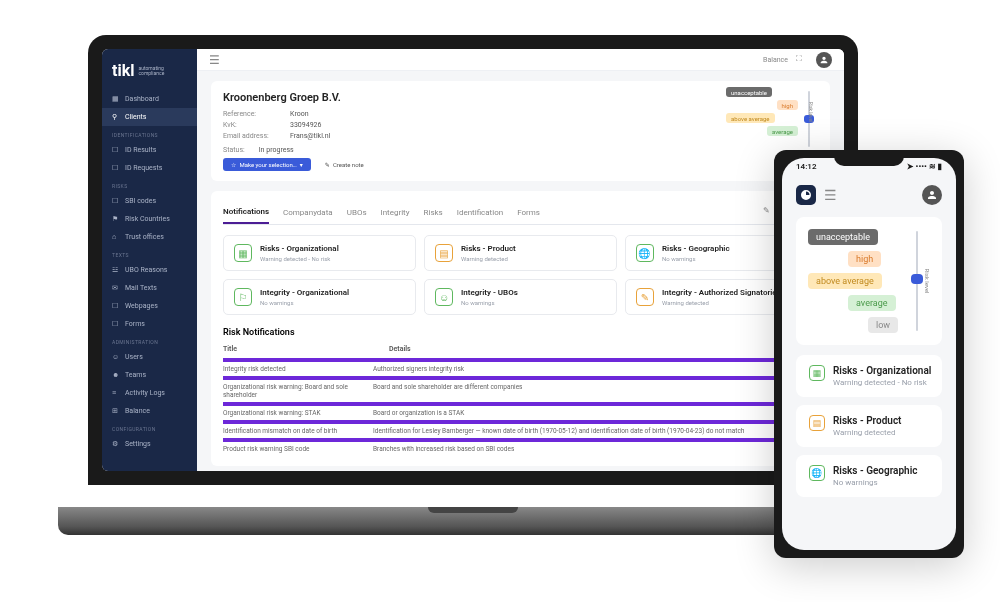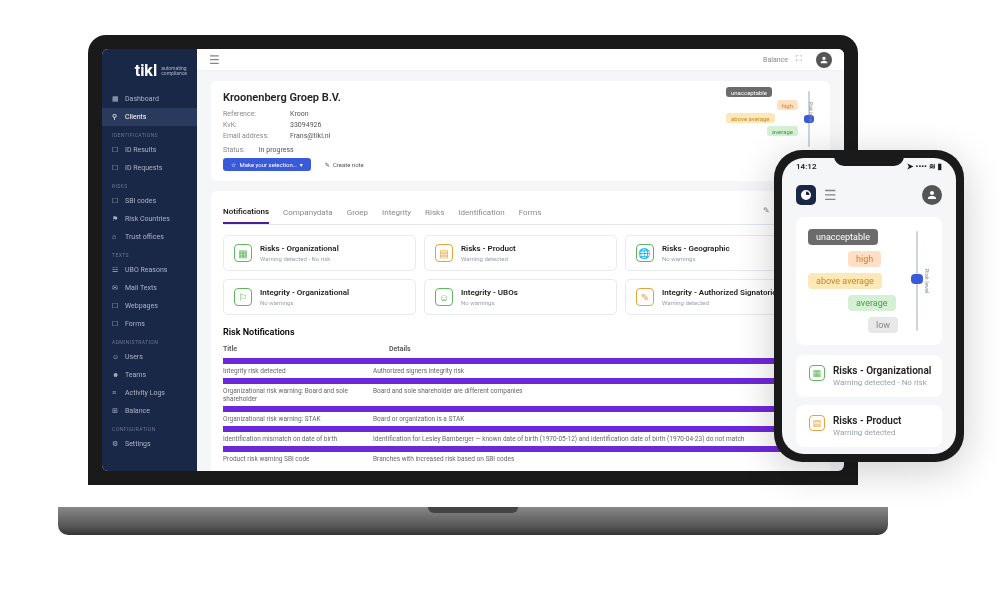--- a/index.html
+++ b/index.html
@@ -7,21 +7,21 @@
 
 
 .laptop { position: absolute; left: 88px; top: 35px; width: 770px; height: 500px; }
 .laptop-screen { width: 100%; height: 450px; background: #1a1a1a; border-radius: 18px 18px 0 0; padding: 14px; }
 .laptop-base { position: absolute; bottom: 0; left: -30px; right: -30px; height: 28px; background: linear-gradient(180deg, #888 0%, #555 70%, #333 100%); border-radius: 0 0 10px 10px; }
 .laptop-notch { position: absolute; bottom: 22px; left: 50%; transform: translateX(-50%); width: 90px; height: 6px; background: #444; border-radius: 0 0 6px 6px; }
 .screen-inner { width: 100%; height: 100%; background: #f5f6f8; border-radius: 6px; display: flex; overflow: hidden; font-size: 8px; }
 
 
 .sidebar { width: 95px; background: #1a2847; color: #aab3c7; display: flex; flex-direction: column; padding: 8px 0; }
-.logo-box { padding: 4px 10px 10px; display: flex; align-items: center; gap: 4px; justify-content: flex-end; }
+.logo-box { padding: 4px 10px 10px; display: flex; align-items: center; gap: 4px; }
 .logo-text { color: #fff; font-weight: 700; font-size: 16px; }
 .logo-sub { font-size: 5px; color: #aab3c7; line-height: 1; }
 .nav-section { font-size: 5px; text-transform: uppercase; padding: 6px 10px 3px; color: #6a7590; letter-spacing: 0.4px; }
 .nav-item { padding: 5px 10px; font-size: 7px; display: flex; align-items: center; gap: 5px; cursor: pointer; }
 .nav-item.active { background: #2a3a5c; color: #fff; }
 .nav-icon { width: 8px; height: 8px; display: inline-flex; }
 
 
 .main { flex: 1; display: flex; flex-direction: column; overflow: hidden; }
 .topbar { height: 22px; background: #fff; display: flex; align-items: center; padding: 0 12px; border-bottom: 1px solid #eef0f4; gap: 8px; }
@@ -66,25 +66,25 @@
 .risk-card { border: 1px solid #e8eaee; border-radius: 5px; padding: 8px 10px; display: flex; gap: 8px; align-items: flex-start; }
 .risk-icon { width: 18px; height: 18px; border-radius: 4px; display: flex; align-items: center; justify-content: center; font-size: 10px; flex-shrink: 0; }
 .ic-green { border: 1.5px solid #5fb85f; color: #5fb85f; }
 .ic-orange { border: 1.5px solid #e8a23a; color: #e8a23a; }
 .risk-card-title { font-size: 8px; font-weight: 600; color: #222; }
 .risk-card-sub { font-size: 6px; color: #9aa0ab; margin-top: 2px; }
 
 .notif-title { font-size: 9px; font-weight: 600; margin-bottom: 8px; }
 .notif-header { display: flex; font-size: 7px; font-weight: 600; margin-bottom: 5px; color: #555; gap: 16px; }
 .notif-col-title { width: 150px; }
-.notif-row { display: flex; font-size: 6.5px; color: #666; padding: 3px 0; border-top: 6px solid #6d28d9; }
+.notif-row { display: flex; font-size: 6.5px; color: #666; padding: 3px 0; border-top: 4px solid #6d28d9; }
 .notif-row .notif-col-title { padding-right: 8px; }
 
 
-.phone { position: absolute; right: 36px; top: 150px; width: 190px; height: 312px; background: #1a1a1a; border-radius: 28px; padding: 8px; box-shadow: 0 8px 40px rgba(0,0,0,0.2); }
+.phone { position: absolute; right: 36px; top: 150px; width: 190px; height: 408px; background: #1a1a1a; border-radius: 12px; padding: 8px; box-shadow: 0 8px 40px rgba(0,0,0,0.2); }
 .phone-screen { width: 100%; height: 100%; background: #f5f6f8; border-radius: 22px; overflow: hidden; position: relative; font-size: 9px; }
 .phone-notch { position: absolute; top: 0; left: 50%; transform: translateX(-50%); width: 70px; height: 16px; background: #1a1a1a; border-radius: 0 0 10px 10px; z-index: 5; }
 .phone-status { display: flex; justify-content: space-between; padding: 4px 14px; font-size: 8px; font-weight: 600; color: #1a1a1a; }
 .phone-header { display: flex; justify-content: space-between; align-items: center; padding: 10px 14px 6px; }
 .phone-logo { width: 20px; height: 20px; background: #1a2847; border-radius: 5px; display: flex; align-items: center; justify-content: center; }
 .phone-menu { font-size: 14px; color: #888; }
 .phone-avatar { width: 20px; height: 20px; background: #555; border-radius: 50%; display: flex; align-items: center; justify-content: center; }
 .phone-content { padding: 6px 14px; }
 .phone-risk-card { background: #fff; border-radius: 8px; padding: 12px 14px 12px 12px; position: relative; margin-bottom: 10px; }
 .phone-risk-chips { display: flex; flex-direction: column; align-items: flex-start; gap: 6px; }
@@ -235,21 +235,21 @@
               <div><span class="risk-chip chip-above">above average</span></div>
               <div style="text-align:right;padding-right:18px"><span class="risk-chip chip-avg">average</span></div>
               <span class="risk-side-label">Risk level</span>
             </div>
           </div>
 
           <div class="card">
             <div class="tabs">
               <span class="tab active">Notifications</span>
               <span class="tab">Companydata</span>
-              <span class="tab">Groep</span>
+              <span class="tab">UBOs</span>
               <span class="tab">Integrity</span>
               <span class="tab">Risks</span>
               <span class="tab">Identification</span>
               <span class="tab">Forms</span>
               <span class="tab-actions">
                 <span>✎</span>
                 <span>⟳</span>
                 <span>🖶</span>
                 <span>🗑</span>
               </span>

